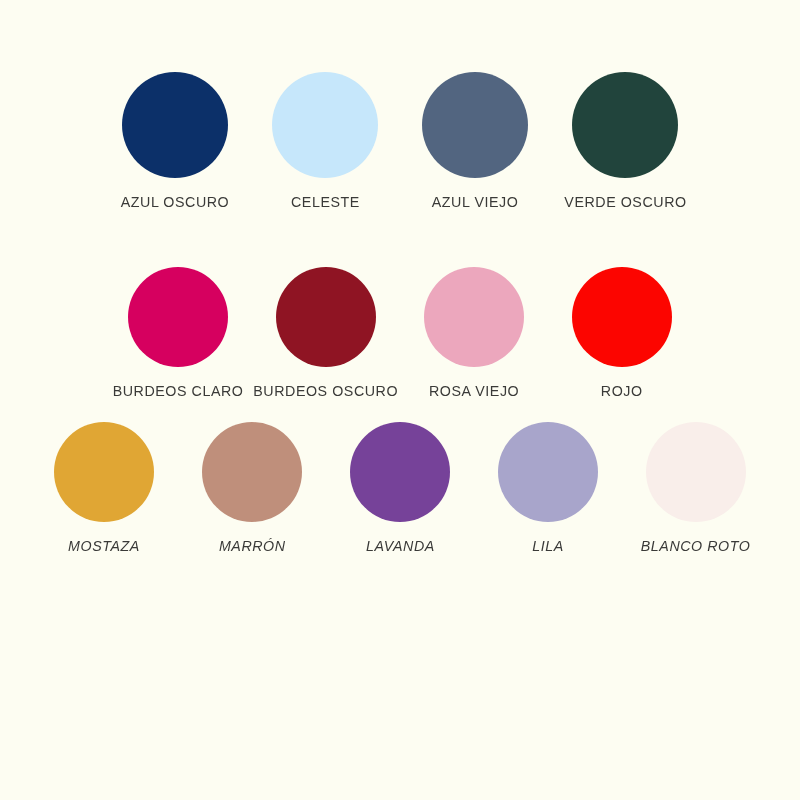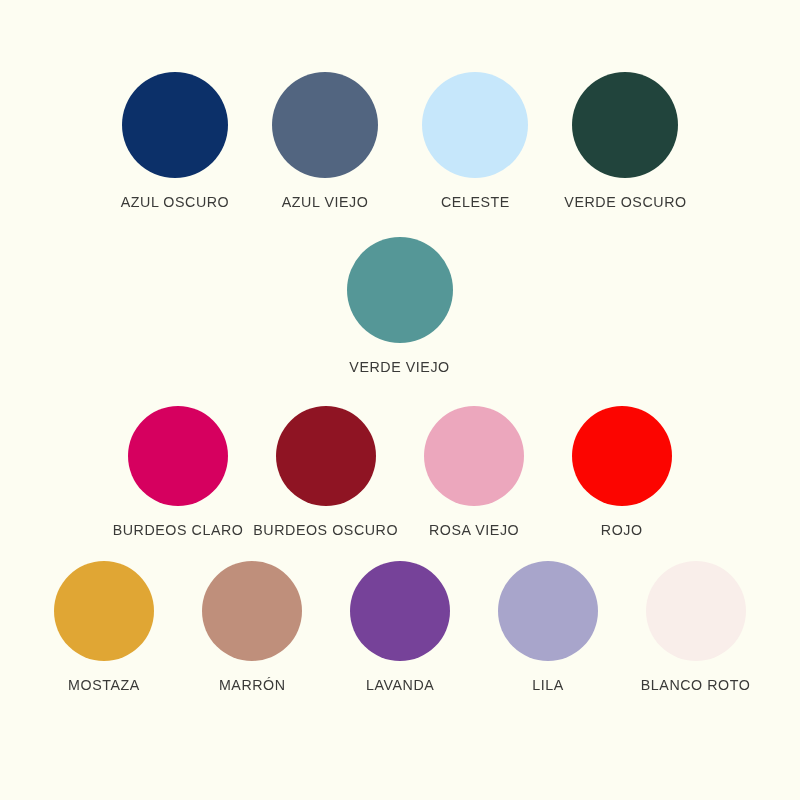--- a/index.html
+++ b/index.html
@@ -27,21 +27,21 @@
     display: flex;
     flex-direction: row;
     justify-content: center;
     align-items: flex-start;
     width: 800px;
     box-sizing: border-box;
   }
   #row-0 { margin-top: 72px; }
   #row-1 { margin-top: 26px; }
   #row-2 { margin-top: 30px; }
-  #row-3 { margin-top: 22px; }
+  #row-3 { margin-top: 22px; font-style: italic; }
 
   .swatch-cell {
     display: flex;
     flex-direction: column;
     align-items: center;
     box-sizing: border-box;
   }
   
   .row-of-4 .swatch-cell { width: 150px; }
   
@@ -80,37 +80,33 @@
 </head>
 <body style="background-color: rgb(253, 253, 242);">
 
 <div id="palette-board">
     <div class="palette-row row-of-4" id="row-0">
       <div class="swatch-cell">
         <span class="swatch-dot" title="AZUL OSCURO" style="background-color: rgb(12, 48, 105);"></span>
         <span class="swatch-label" style="color: rgb(58, 58, 56);">AZUL OSCURO</span>
       </div>
       <div class="swatch-cell">
+        <span class="swatch-dot" title="CELESTE" style="background-color: rgb(198, 231, 251);"></span>
+        <span class="swatch-label" style="color: rgb(58, 58, 56);">CELESTE</span>
+      </div>
+      <div class="swatch-cell">
         <span class="swatch-dot" title="AZUL VIEJO" style="background-color: rgb(82, 101, 128);"></span>
         <span class="swatch-label" style="color: rgb(58, 58, 56);">AZUL VIEJO</span>
-      </div>
-      <div class="swatch-cell">
-        <span class="swatch-dot" title="CELESTE" style="background-color: rgb(198, 231, 251);"></span>
-        <span class="swatch-label" style="color: rgb(58, 58, 56);">CELESTE</span>
       </div>
       <div class="swatch-cell">
         <span class="swatch-dot" title="VERDE OSCURO" style="background-color: rgb(33, 68, 60);"></span>
         <span class="swatch-label" style="color: rgb(58, 58, 56);">VERDE OSCURO</span>
       </div>
     </div>
     <div class="palette-row row-of-4" id="row-1">
-      <div class="swatch-cell">
-        <span class="swatch-dot" title="VERDE VIEJO" style="background-color: rgb(85, 151, 151);"></span>
-        <span class="swatch-label" style="color: rgb(58, 58, 56);">VERDE VIEJO</span>
-      </div>
     </div>
     <div class="palette-row row-of-5" id="row-2">
       <div class="swatch-cell">
         <span class="swatch-dot" title="BURDEOS CLARO" style="background-color: rgb(214, 0, 95);"></span>
         <span class="swatch-label" style="color: rgb(58, 58, 56);">BURDEOS CLARO</span>
       </div>
       <div class="swatch-cell">
         <span class="swatch-dot" title="BURDEOS OSCURO" style="background-color: rgb(143, 20, 35);"></span>
         <span class="swatch-label" style="color: rgb(58, 58, 56);">BURDEOS OSCURO</span>
       </div>

